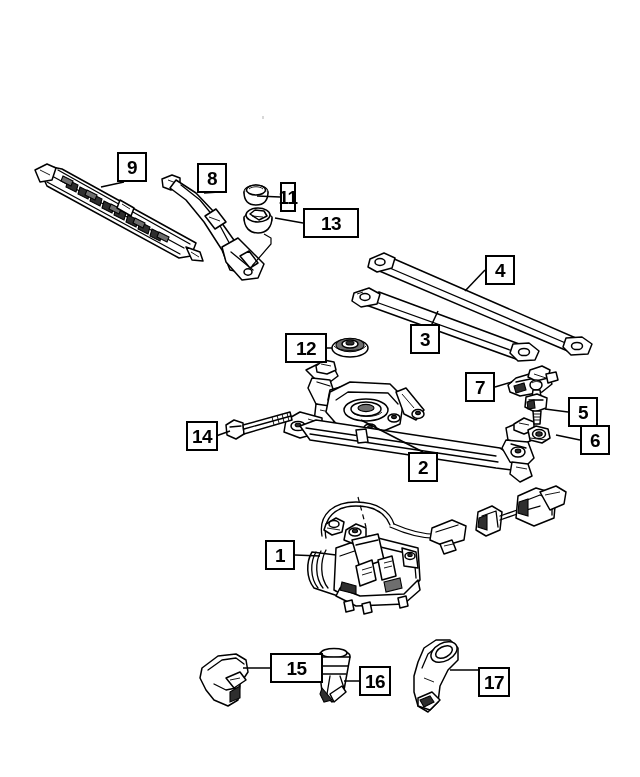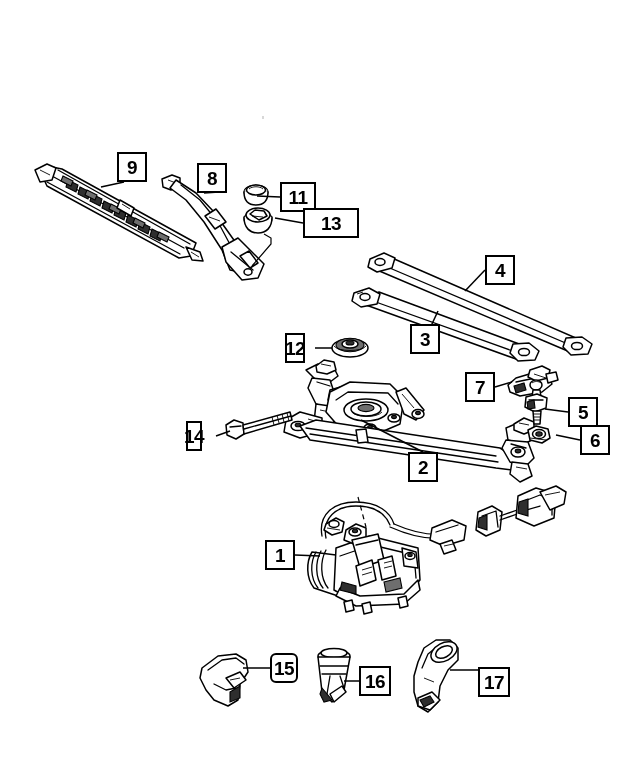--- a/index.html
+++ b/index.html
@@ -404,29 +404,29 @@
   <div class="callout" style="left:568px; top:397px; width:30px; height:30px;">5</div>
 
   <div class="callout" style="left:580px; top:425px; width:30px; height:30px;">6</div>
 
   <div class="callout" style="left:465px; top:372px; width:30px; height:30px;">7</div>
 
   <div class="callout" style="left:197px; top:163px; width:30px; height:30px;">8</div>
 
   <div class="callout" style="left:117px; top:152px; width:30px; height:30px;">9</div>
 
-  <div class="callout" style="left:280px; top:182px; width:36px; height:30px;">11</div>
-
-  <div class="callout" style="left:285px; top:333px; width:20px; height:30px;">12</div>
+  <div class="callout" style="left:280px; top:182px; width:16px; height:30px;">11</div>
+
+  <div class="callout" style="left:285px; top:333px; width:42px; height:30px;">12</div>
 
   <div class="callout" style="left:303px; top:208px; width:56px; height:30px;">13</div>
 
-  <div class="callout" style="left:186px; top:421px; width:16px; height:30px;">14</div>
-
-  <div class="callout" style="left:270px; top:653px; width:28px; height:30px;border-radius:6px;">15</div>
+  <div class="callout" style="left:186px; top:421px; width:32px; height:30px;">14</div>
+
+  <div class="callout" style="left:270px; top:653px; width:53px; height:30px;">15</div>
 
   <div class="callout" style="left:359px; top:666px; width:32px; height:30px;">16</div>
 
   <div class="callout" style="left:478px; top:655px; width:32px; height:30px;margin-top:12px;">17</div>
 
   <div class="speck" style="left:262px; top:116px;"></div>
 
 </div>
 
 </body></html>

